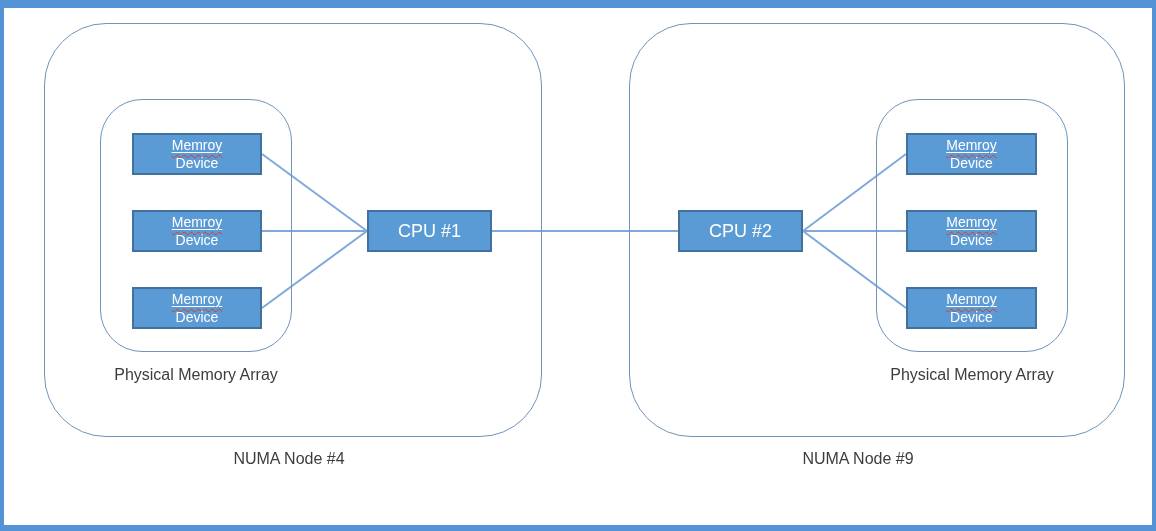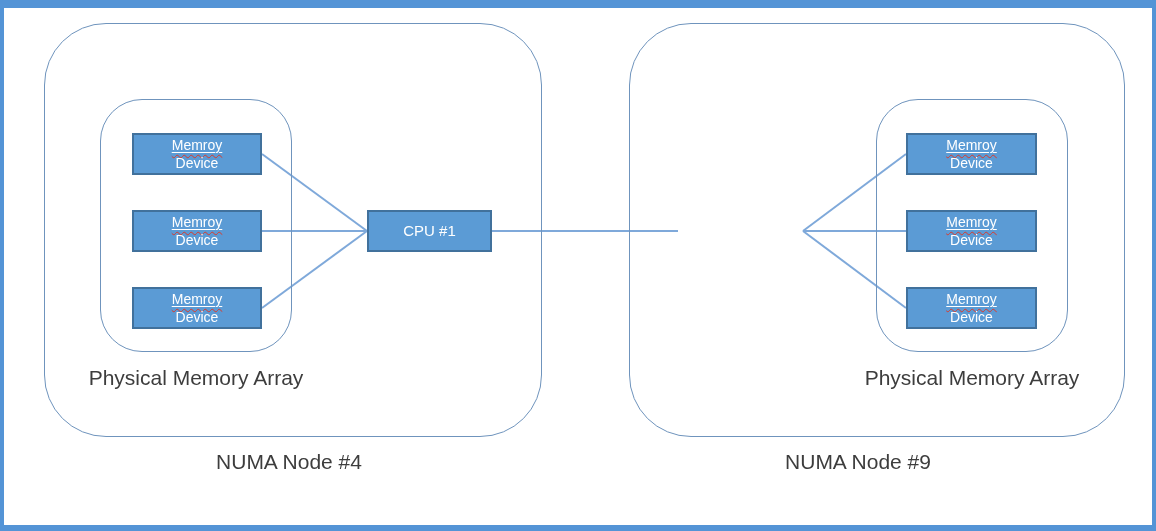--- a/index.html
+++ b/index.html
@@ -52,21 +52,21 @@
     justify-content: center;
     text-align: center;
     font-size: 14px;
     line-height: 18px;
   }
   .mem-l { left: 132px; width: 130px; height: 42px; }
   .mem-r { left: 906px; width: 131px; height: 42px; }
   .row-1 { top: 133px; }
   .row-2 { top: 210px; }
   .row-3 { top: 287px; }
-  .cpu   { top: 210px; width: 125px; height: 42px; font-size: 15px; }
+  .cpu   { top: 210px; width: 125px; height: 42px; font-size: 18px; }
   .cpu-1 { left: 367px; }
   .cpu-2 { left: 678px; }
 
   
   .squiggle {
     text-decoration-line: underline;
     text-decoration-style: wavy;
     text-decoration-color: #d93a2b;
     text-decoration-thickness: 1px;
     text-underline-offset: 4px;
@@ -78,21 +78,21 @@
     text-decoration-thickness: 1px;
     text-underline-offset: 2px;
   }
 
   
   .label {
     position: absolute;
     width: 280px;
     text-align: center;
     color: #3d3d3d;
-    font-size: 21px;
+    font-size: 16px;
   }
   .pma-label-1 { left: 56px;  top: 366px; }
   .pma-label-2 { left: 832px; top: 366px; }
   .node-label-1 { left: 149px; top: 450px; }
   .node-label-2 { left: 718px; top: 450px; }
 
   
   .wires { position: absolute; left: 0; top: 0; width: 1156px; height: 531px; }
   .wires line { stroke: #7fa9da; stroke-width: 2; }
 </style>
@@ -137,20 +137,21 @@
   <div class="box mem-r row-2">
     <span class="squiggle"><span class="uline">Memroy</span></span>
     <span>Device</span>
   </div>
   <div class="box mem-r row-3">
     <span class="squiggle"><span class="uline">Memroy</span></span>
     <span>Device</span>
   </div>
 
   <div class="box cpu cpu-1">CPU #1</div>
+  <div class="box cpu cpu-2">CPU #2</div>
 
   <div class="label pma-label-1">Physical Memory Array</div>
   <div class="label pma-label-2">Physical Memory Array</div>
   <div class="label node-label-1">NUMA Node #4</div>
   <div class="label node-label-2">NUMA Node #9</div>
 
   <div class="frame frame-top"></div>
   <div class="frame frame-bottom"></div>
   <div class="frame frame-left"></div>
   <div class="frame frame-right"></div>

